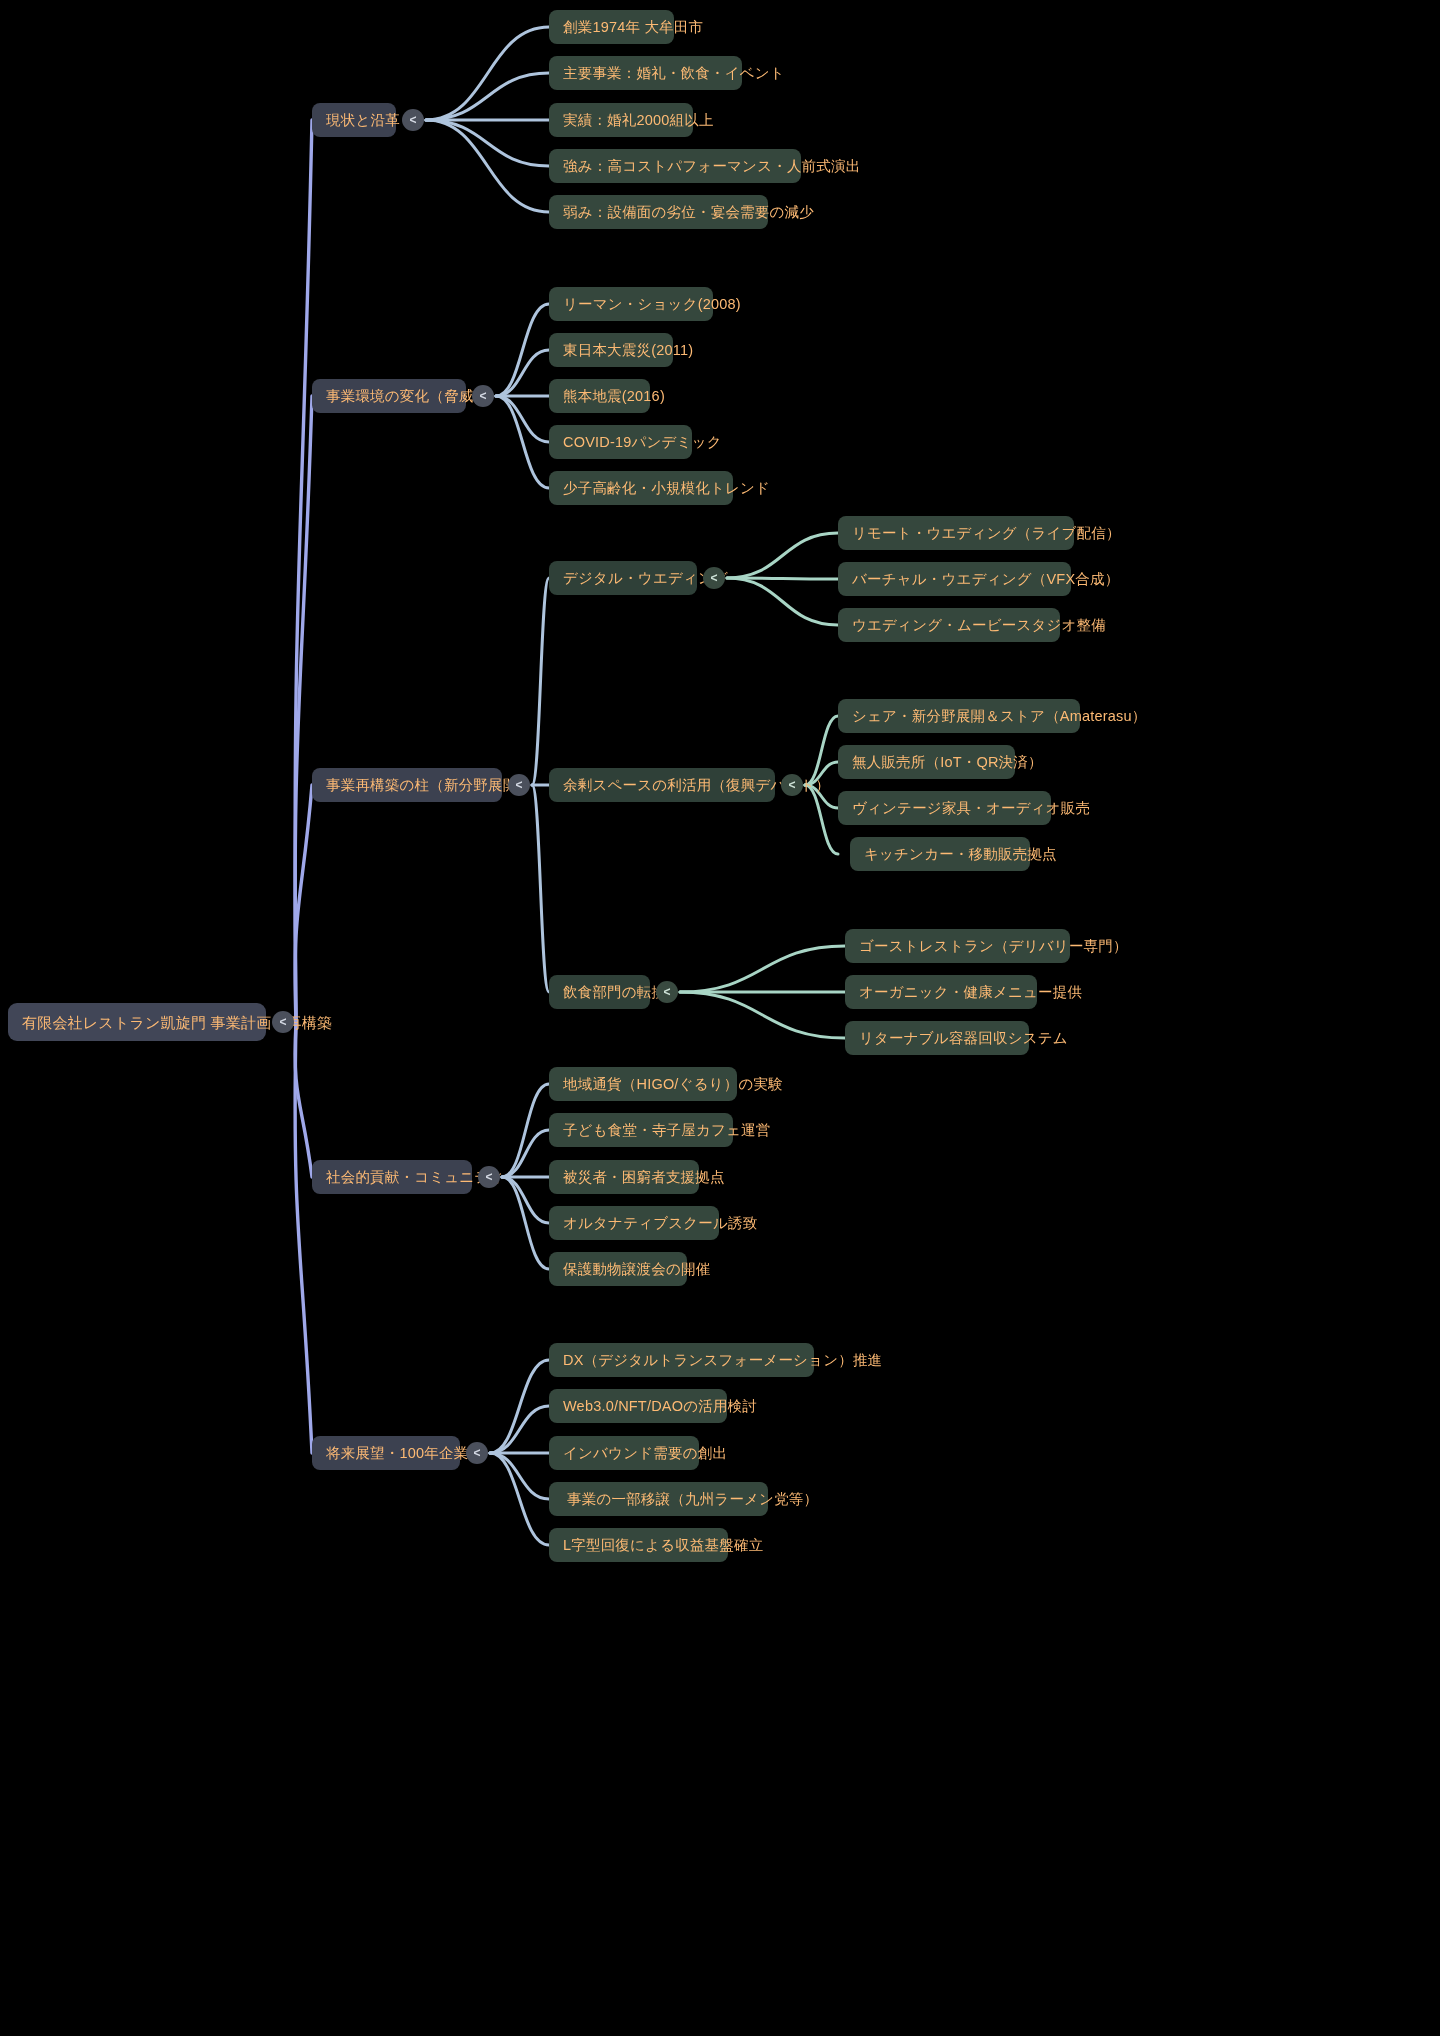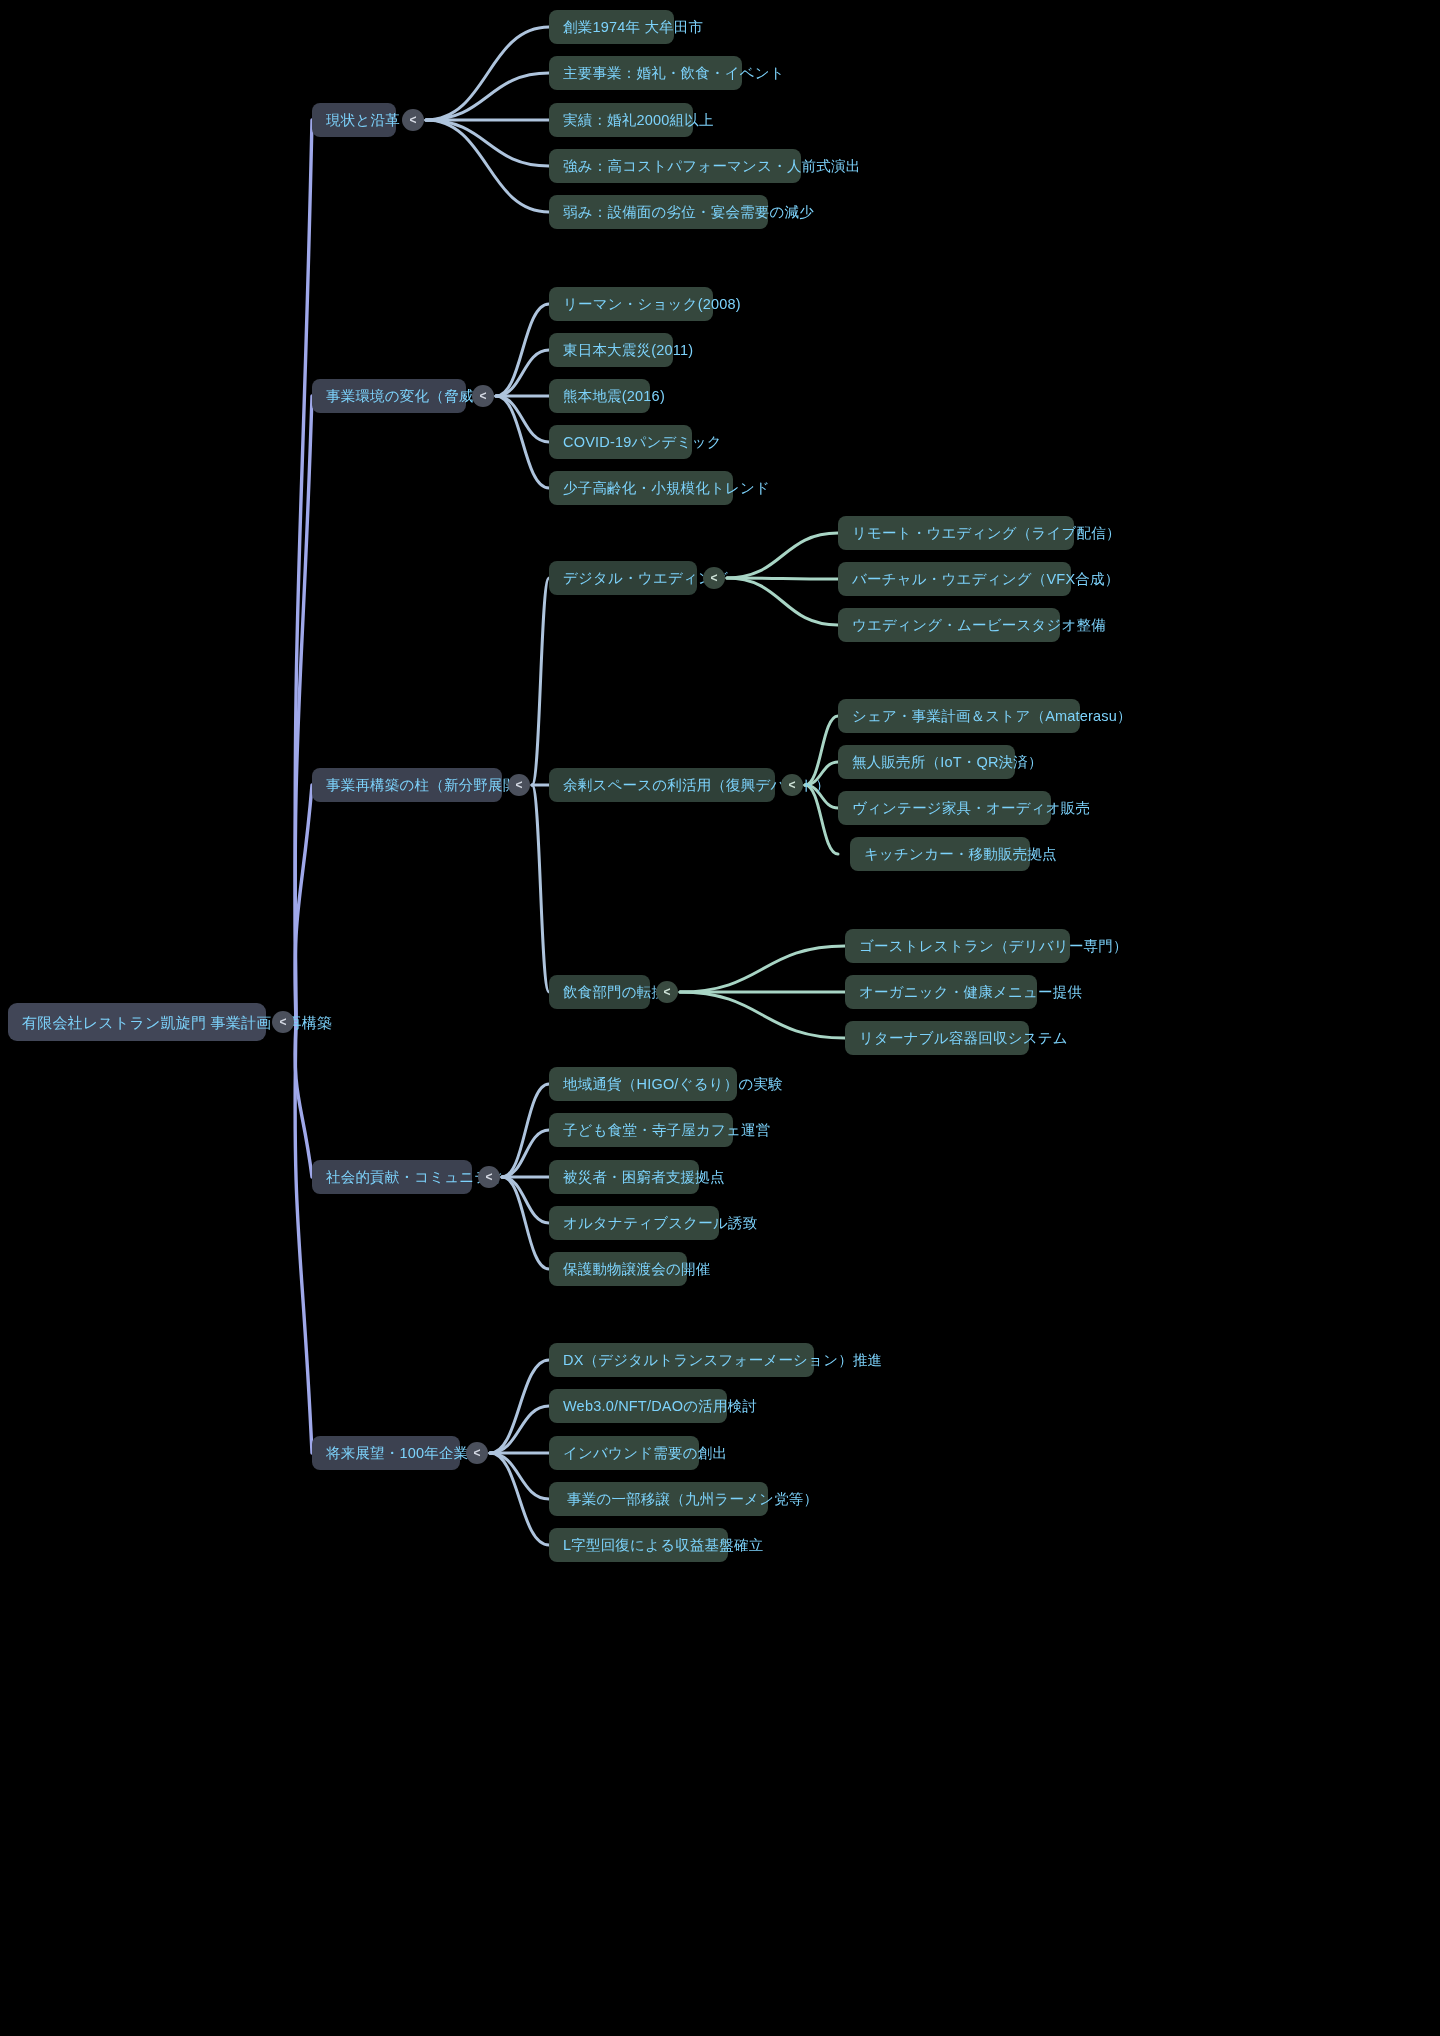--- a/index.html
+++ b/index.html
@@ -24,21 +24,21 @@
     pointer-events: none;
   }
   .node {
     position: absolute;
     display: flex;
     align-items: center;
     border-radius: 8px;
     padding: 0 14px;
     height: 34px;
     white-space: nowrap;
-    color: #7dd3fc;
+    color: #fdba74;
     font-size: 14.5px;
     letter-spacing: 0.2px;
     line-height: 1;
   }
   .node.root {
     background: #414657;
     height: 38px;
     font-size: 15px;
     border-radius: 9px;
   }
@@ -172,21 +172,21 @@
       <span>バーチャル・ウエディング（VFX合成）</span>
     </div>
     <div class="node leaf" style="left: 838px; top: 608px; width: 222px;">
       <span>ウエディング・ムービースタジオ整備</span>
     </div>
     <div class="node lvl2" style="left: 549px; top: 768px; width: 226px;">
       <span>余剰スペースの利活用（復興デパート）</span>
     </div>
     <div class="toggle green" style="left: 781px; top: 774px;">&lt;</div>
     <div class="node leaf" style="left: 838px; top: 699px; width: 242px;">
-      <span>シェア・事業計画＆ストア（Amaterasu）</span>
+      <span>シェア・新分野展開＆ストア（Amaterasu）</span>
     </div>
     <div class="node leaf" style="left: 838px; top: 745px; width: 177px;">
       <span>無人販売所（IoT・QR決済）</span>
     </div>
     <div class="node leaf" style="left: 838px; top: 791px; width: 213px;">
       <span>ヴィンテージ家具・オーディオ販売</span>
     </div>
     <div class="node leaf" style="left: 838px; top: 837px; width: 180px; margin-left: 12px;">
       <span>キッチンカー・移動販売拠点</span>
     </div>

